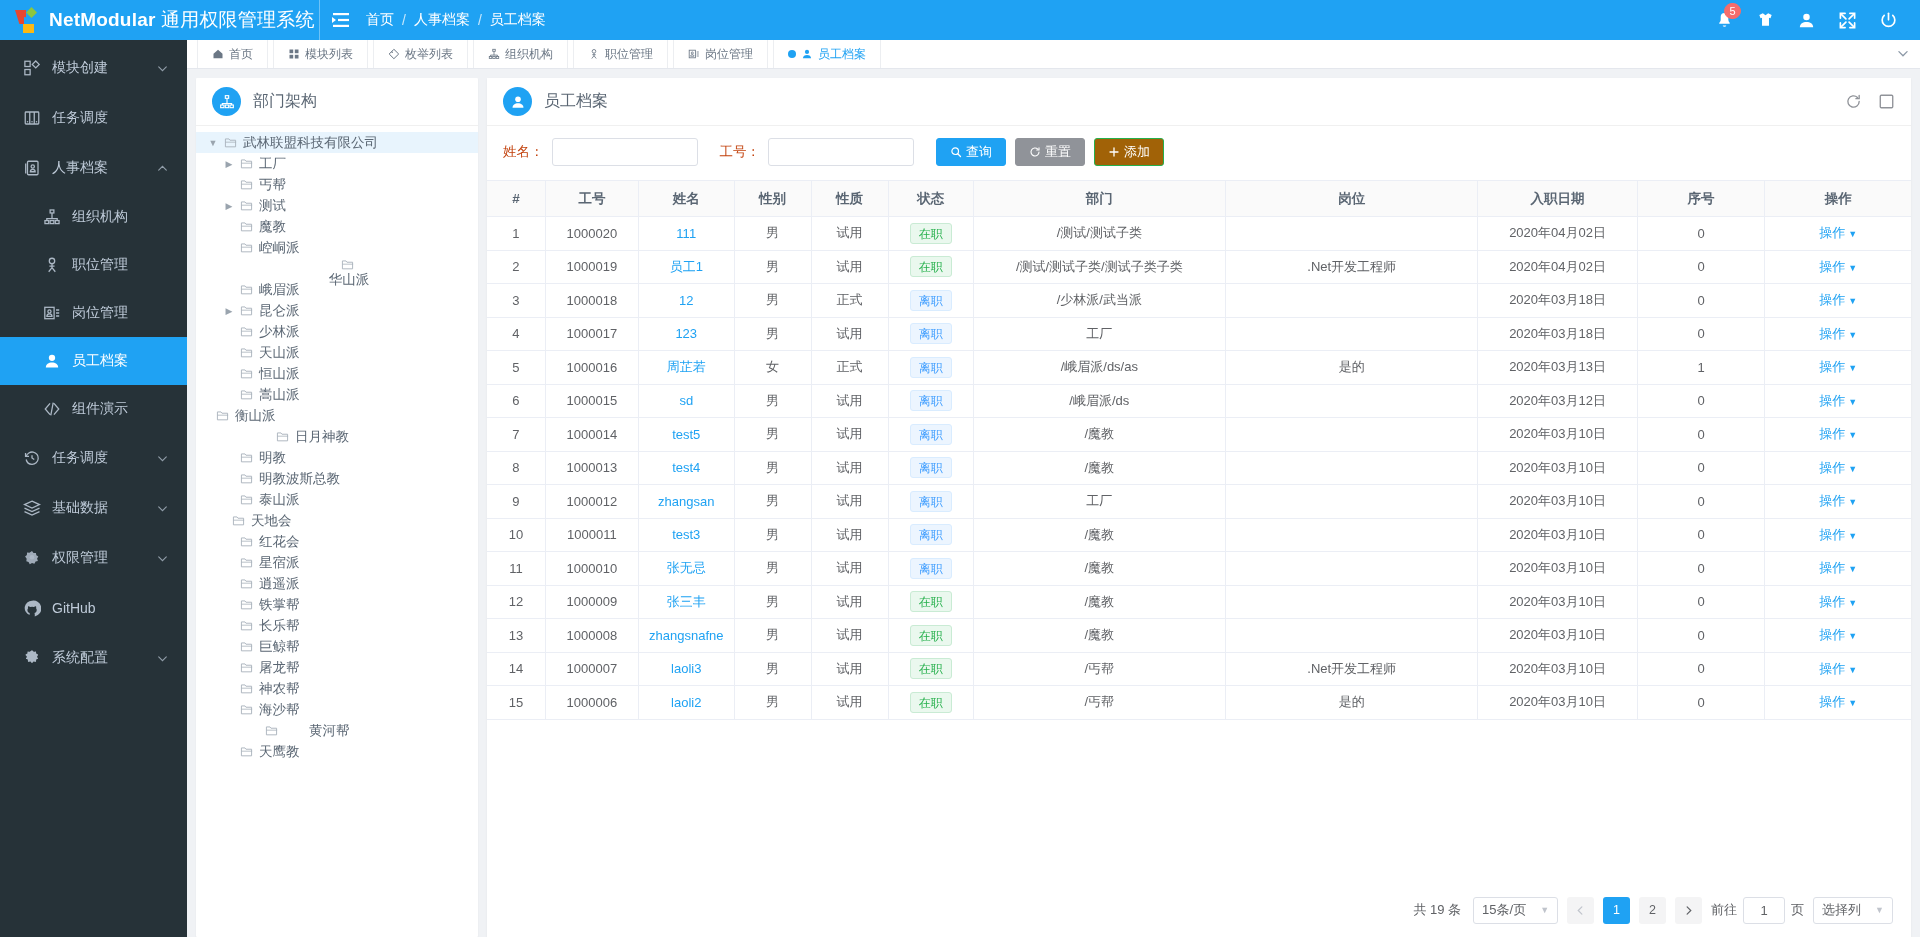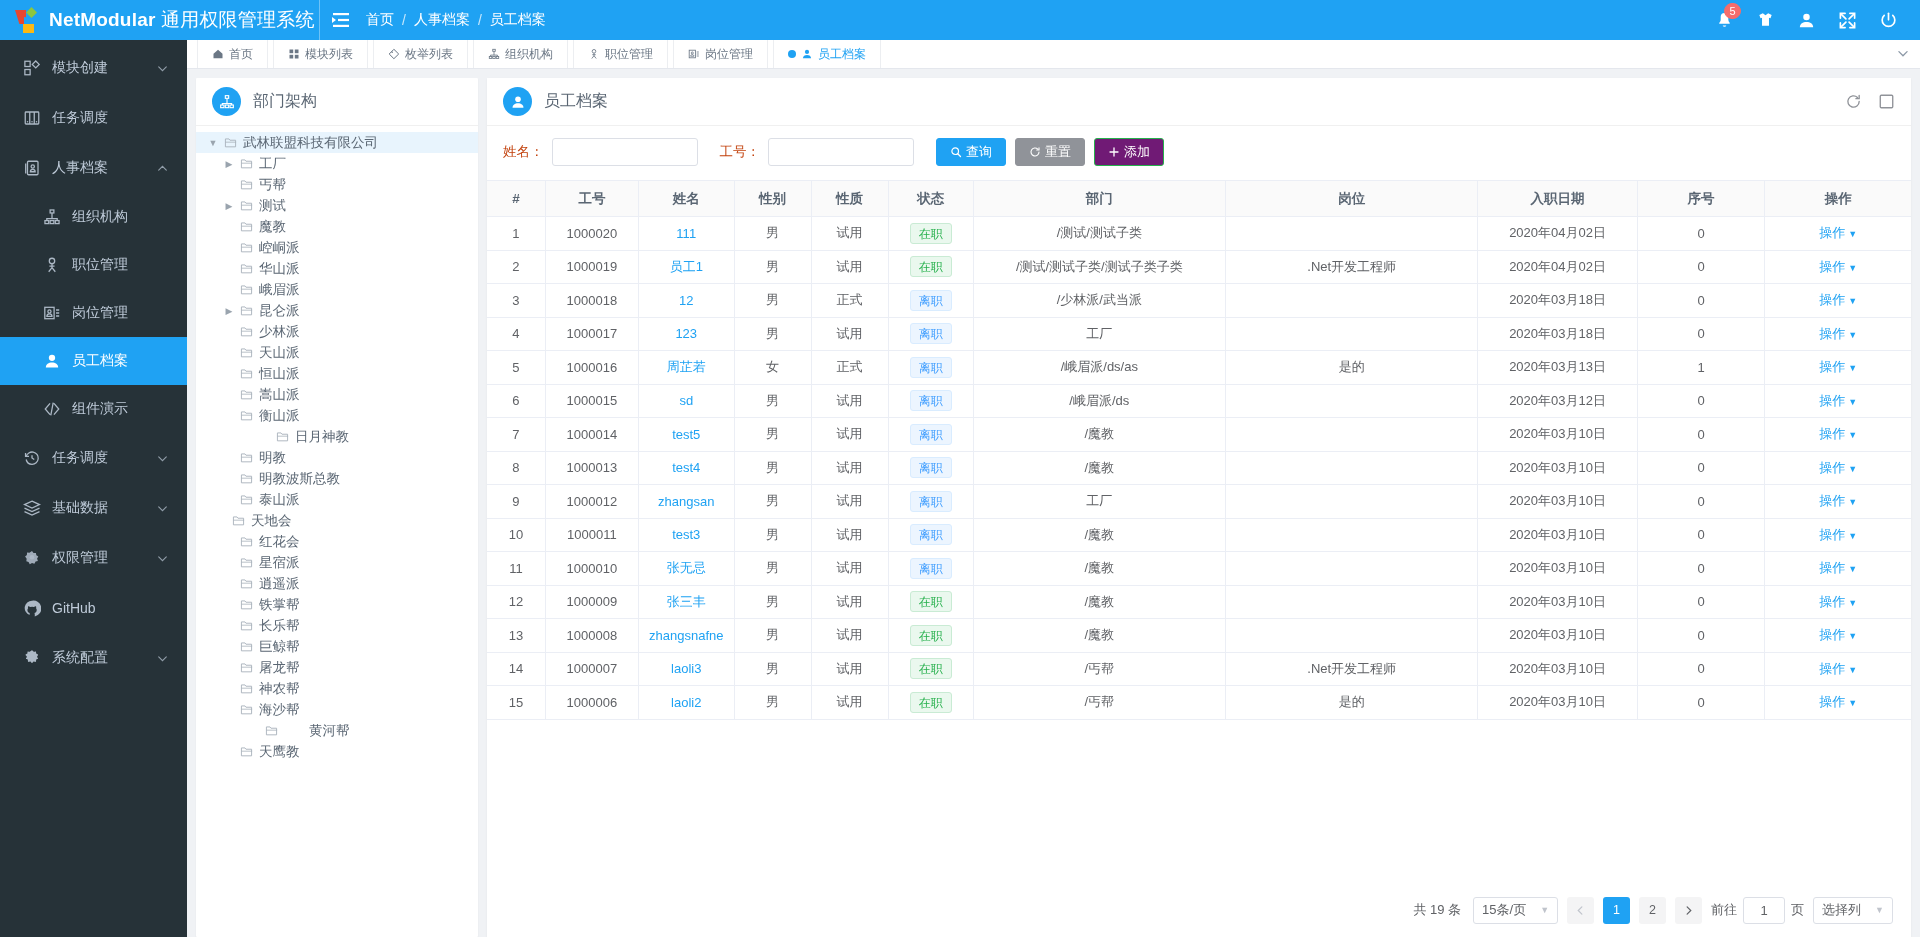--- a/index.html
+++ b/index.html
@@ -176,21 +176,21 @@
     font-family: inherit;
   }
   .btn {
     height: 28px; border-radius: 3px; border: 1px solid transparent;
     display: inline-flex; align-items: center; justify-content: center; gap: 4px;
     font-size: 13px; padding: 0 13px; cursor: pointer; white-space: nowrap;
     font-family: inherit;
   }
   .btn-primary { background: #1fa2f3; color: #fff; border-color: #1fa2f3; }
   .btn-info { background: #909399; color: #fff; border-color: #909399; }
-  .btn-success { background: #701a75; color: #fff; border-color: #26b04c; }
+  .btn-success { background: #a16207; color: #fff; border-color: #26b04c; }
   .btn + .btn { margin-left: 9px; }
 
   .table-wrap { flex: 1; min-height: 0; overflow: hidden; padding: 0 0px; }
   table { width: 100%; border-collapse: collapse; table-layout: fixed; }
   thead th {
     background: #fafafa; color: #5a6673; font-weight: bold;
     font-size: 13.5px; height: 36px;
     border-top: 1px solid #ebeef5; border-bottom: 1px solid #ebeef5;
     border-right: 1px solid #ebeef5;
     text-align: center; padding: 0 4px;
@@ -632,21 +632,21 @@
               <div class="tree-node" style="padding-left: 24px;">
                 <span class="exp"></span>
                 <span class="fold">
                   <svg width="13" height="13" viewBox="0 0 24 24">
                     <path d="M2.6 5.4h6.6l1.8 2.4h10.4v12.2H2.6z" stroke="currentColor" stroke-width="1.7" fill="none"></path>
                     <path d="M2.6 11.4h19.8" stroke="currentColor" stroke-width="1.5" fill="none"></path>
                   </svg>
                 </span>
                  <span>崆峒派</span>
               </div>
-              <div class="tree-node" style="padding-left: 24px;">
+              <div class="tree-node" style="padding-left: 24px; flex-direction: column;">
                 <span class="exp"></span>
                 <span class="fold">
                   <svg width="13" height="13" viewBox="0 0 24 24">
                     <path d="M2.6 5.4h6.6l1.8 2.4h10.4v12.2H2.6z" stroke="currentColor" stroke-width="1.7" fill="none"></path>
                     <path d="M2.6 11.4h19.8" stroke="currentColor" stroke-width="1.5" fill="none"></path>
                   </svg>
                 </span>
                  <span>华山派</span>
               </div>
               <div class="tree-node" style="padding-left: 24px;">
@@ -702,21 +702,21 @@
               <div class="tree-node" style="padding-left: 24px;">
                 <span class="exp"></span>
                 <span class="fold">
                   <svg width="13" height="13" viewBox="0 0 24 24">
                     <path d="M2.6 5.4h6.6l1.8 2.4h10.4v12.2H2.6z" stroke="currentColor" stroke-width="1.7" fill="none"></path>
                     <path d="M2.6 11.4h19.8" stroke="currentColor" stroke-width="1.5" fill="none"></path>
                   </svg>
                 </span>
                  <span>嵩山派</span>
               </div>
-              <div class="tree-node" style="padding-left: 24px;">
+              <div class="tree-node" style="">
                 <span class="exp"></span>
                 <span class="fold">
                   <svg width="13" height="13" viewBox="0 0 24 24">
                     <path d="M2.6 5.4h6.6l1.8 2.4h10.4v12.2H2.6z" stroke="currentColor" stroke-width="1.7" fill="none"></path>
                     <path d="M2.6 11.4h19.8" stroke="currentColor" stroke-width="1.5" fill="none"></path>
                   </svg>
                 </span>
                  <span>衡山派</span>
               </div>
               <div class="tree-node" style="padding-left: 24px; margin-left: 36px;">

